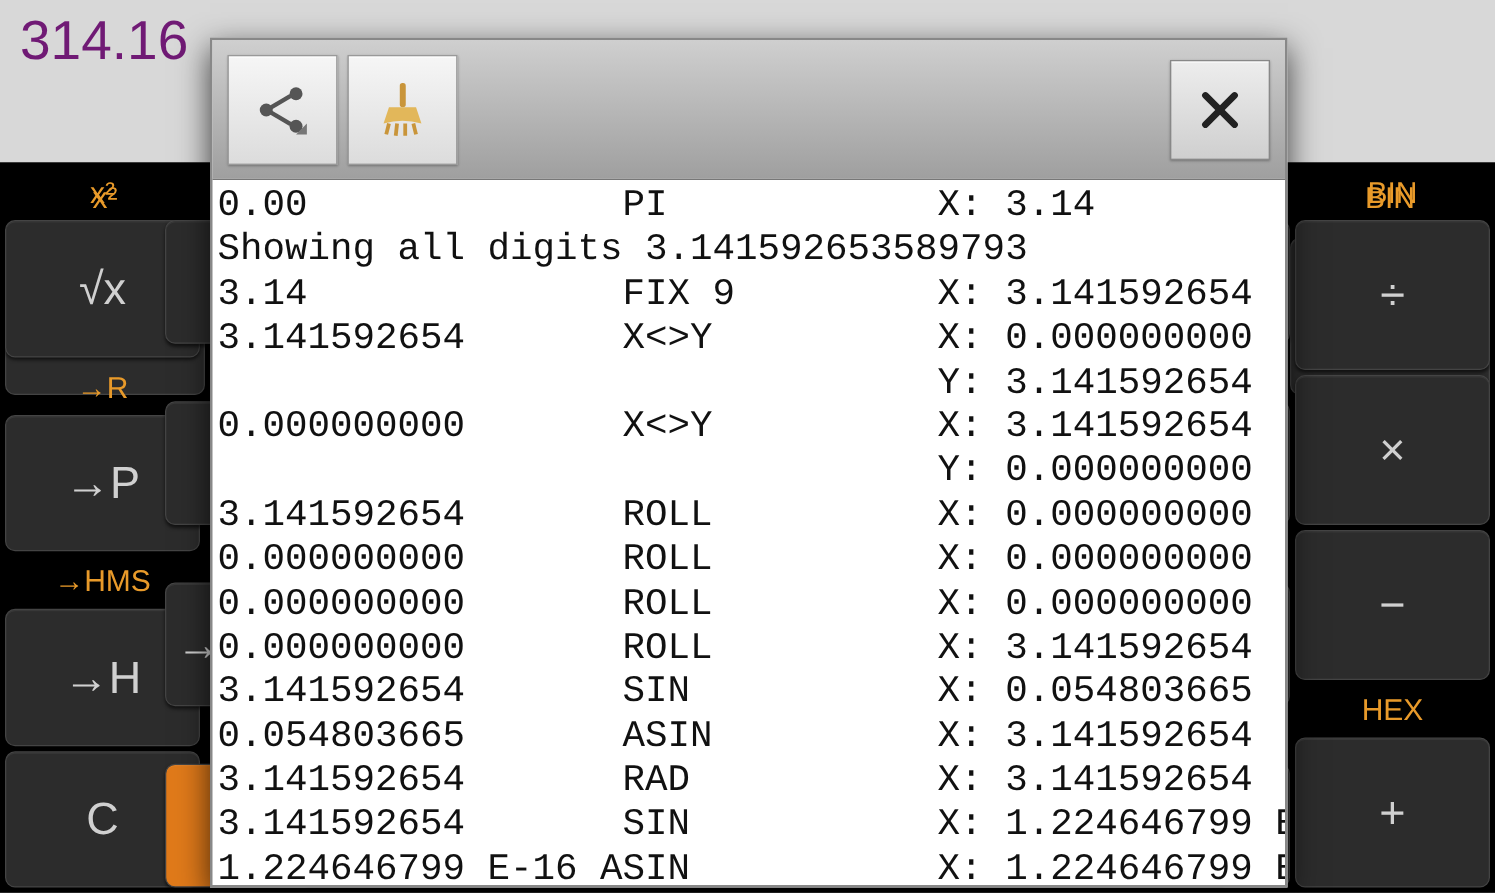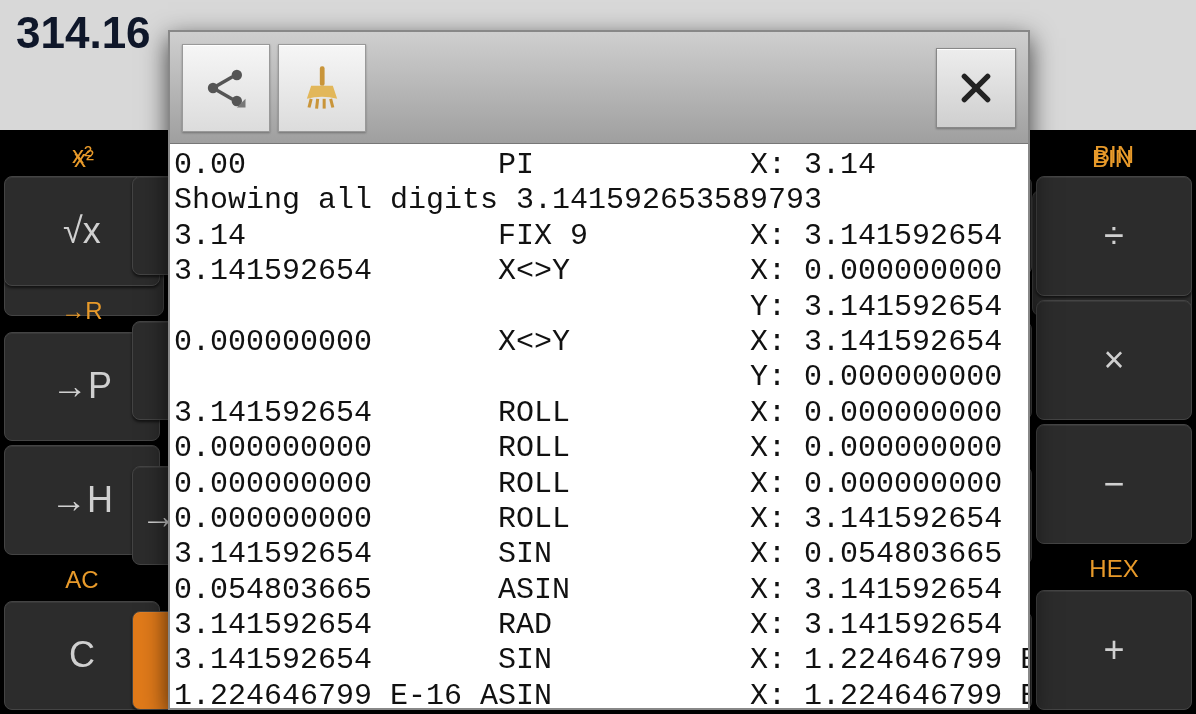--- a/index.html
+++ b/index.html
@@ -4,21 +4,21 @@
 <style>
   * { box-sizing: border-box; margin: 0; padding: 0; }
   html, body { width: 1196px; height: 714px; overflow: hidden; font-family: Arial, sans-serif; background: #000; }
   
   .app { position: relative; width: 1196px; height: 714px; background: #1a1a1a; }
   
   .display-bar {
     position: absolute; top: 0; left: 0; right: 0; height: 130px;
     background: #d8d8d8; color: #222; font-size: 40px; padding: 8px 16px;
   }
-  .display-value { font-size: 44px; font-weight: 700; color: #0f172a; }
+  .display-value { font-size: 44px; font-weight: 400; color: #701a75; }
   
   .keypad {
     position: absolute; top: 130px; left: 0; right: 0; bottom: 0;
     display: grid;
     grid-template-columns: 160px 160px auto 160px;
     grid-template-rows: 50px repeat(4, 1fr);
     gap: 6px; padding: 4px;
     background: #000;
   }
   .key-label-small {
@@ -88,22 +88,22 @@
     <div></div>
     <div class="key">÷</div>
 
   </div>
 
   <div style="position:absolute;left:4px;top:134px;width:156px;bottom:4px;display:flex;flex-direction:column;">
     <div class="key-label-small" style="height:42px">x²</div>
     <div class="key" style="flex:1;margin-bottom:4px">√x</div>
     <div class="key-label-small" style="height:42px">→R</div>
     <div class="key" style="flex:1;margin-bottom:4px">→P</div>
+    <div class="key-label-small" style="height:42px">→HMS</div>
     <div class="key" style="flex:1;margin-bottom:4px">→H</div>
-    <div class="key-label-small" style="height:42px">AC</div>
     <div class="key" style="flex:1">C</div>
   </div>
 
   <div style="position:absolute;left:132px;top:134px;width:120px;bottom:4px;display:flex;flex-direction:column;">
     <div class="key-label-small" style="height:42px;justify-content:flex-end;padding-right:4px;">A</div>
     <div class="key" style="flex:1;margin-bottom:4px"></div>
     <div class="key-label-small" style="height:42px;justify-content:flex-end;padding-right:4px;">S</div>
     <div class="key" style="flex:1;margin-bottom:4px"></div>
     <div class="key-label-small" style="height:42px"></div>
     <div class="key" style="flex:1;margin-bottom:4px;justify-content:flex-start;padding-left:8px;">→</div>

